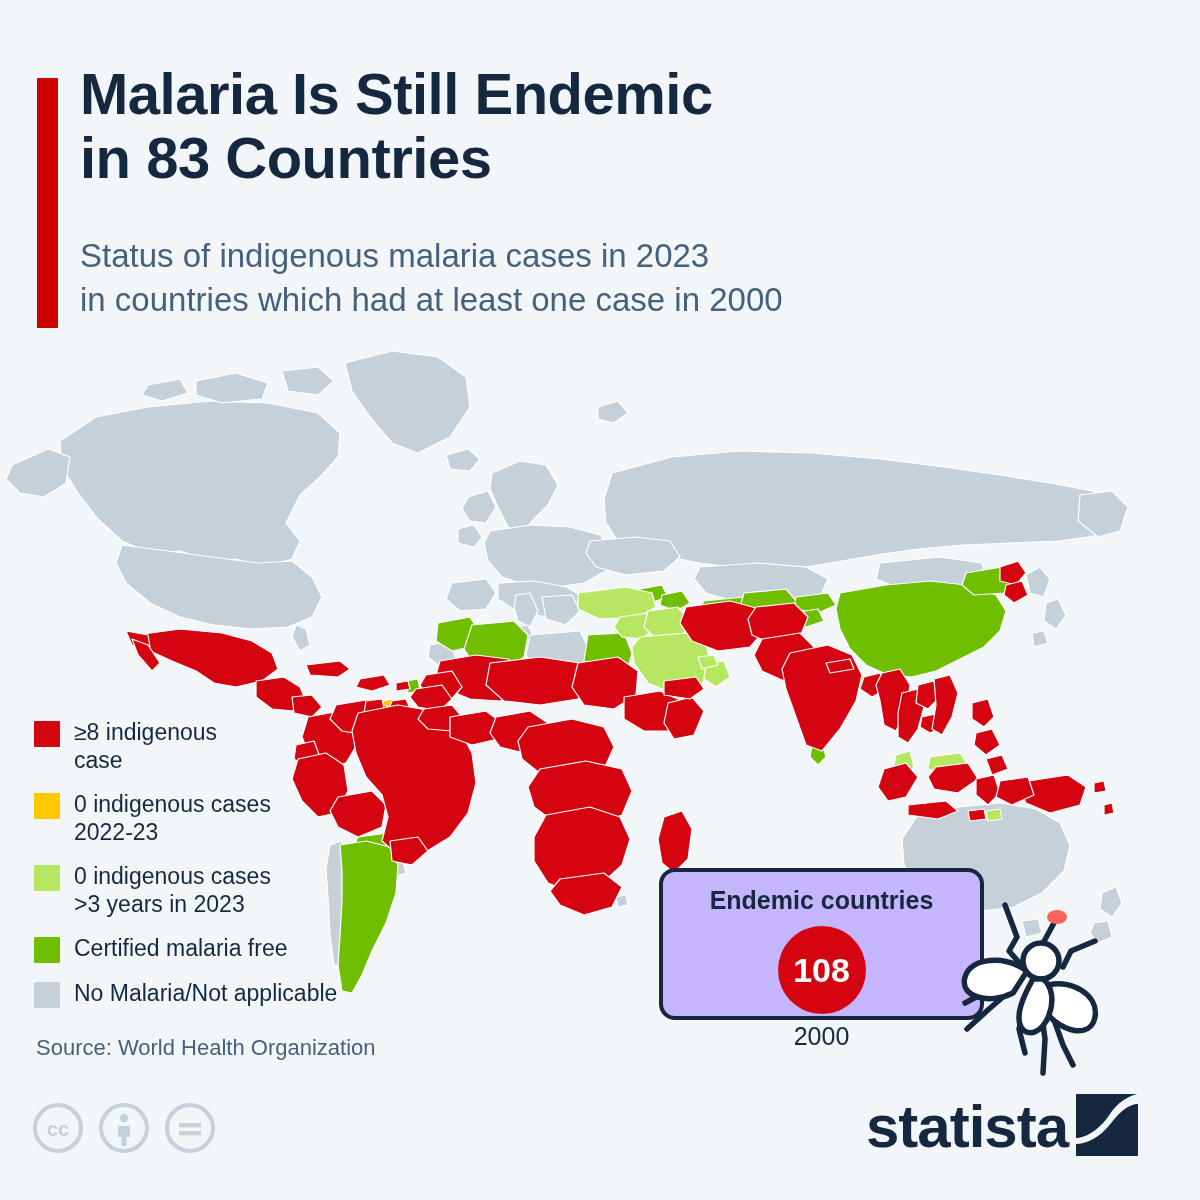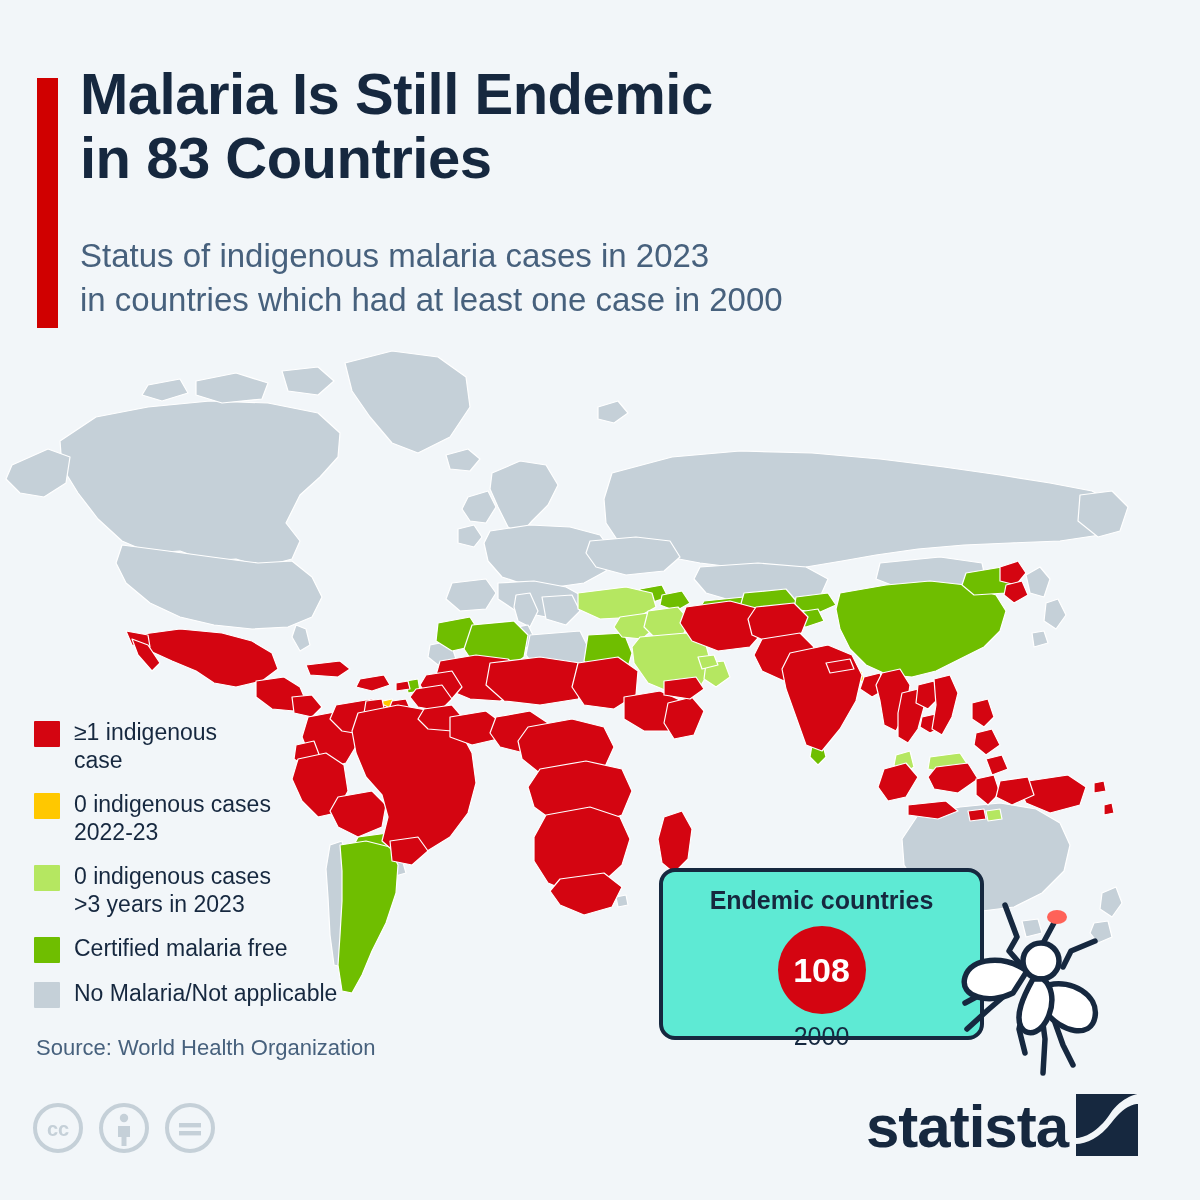--- a/index.html
+++ b/index.html
@@ -58,22 +58,22 @@
     position:absolute;left:36px;top:1035px;
     font-size:22px;color:#47617D;
   }
   .cc-icons{
     position:absolute;left:32px;top:1102px;
     display:flex;gap:14px;align-items:flex-start;
   }
 
   
   .callout{
-    position:absolute;left:659px;top:868px;width:325px;height:172px;
-    background:#5eead4;border:4px solid #16283F;border-radius:16px;
+    position:absolute;left:659px;top:868px;width:325px;height:152px;
+    background:#c4b5fd;border:4px solid #16283F;border-radius:16px;
     box-sizing:border-box;
   }
   .callout-title{
     position:absolute;left:0;right:0;top:14px;text-align:center;
     font-size:25px;font-weight:bold;color:#16283F;
   }
   .stats{
     position:absolute;left:0;right:0;top:54px;
     display:flex;justify-content:center;gap:34px;
   }
@@ -373,21 +373,21 @@
         </g>
       </g>
     </svg>
   </div>
 
   <div class="legend">
 
     <div class="legend-row">
       <span class="swatch" style="background:#D40511"></span>
       <span class="legend-label">
-        <span class="ln">≥1 indigenous</span>
+        <span class="ln">≥8 indigenous</span>
         <span class="ln">case</span>
       </span>
     </div>
 
     <div class="legend-row">
       <span class="swatch" style="background:#FFC800"></span>
       <span class="legend-label">
         <span class="ln">0 indigenous cases</span>
         <span class="ln">2022-23</span>
       </span>

